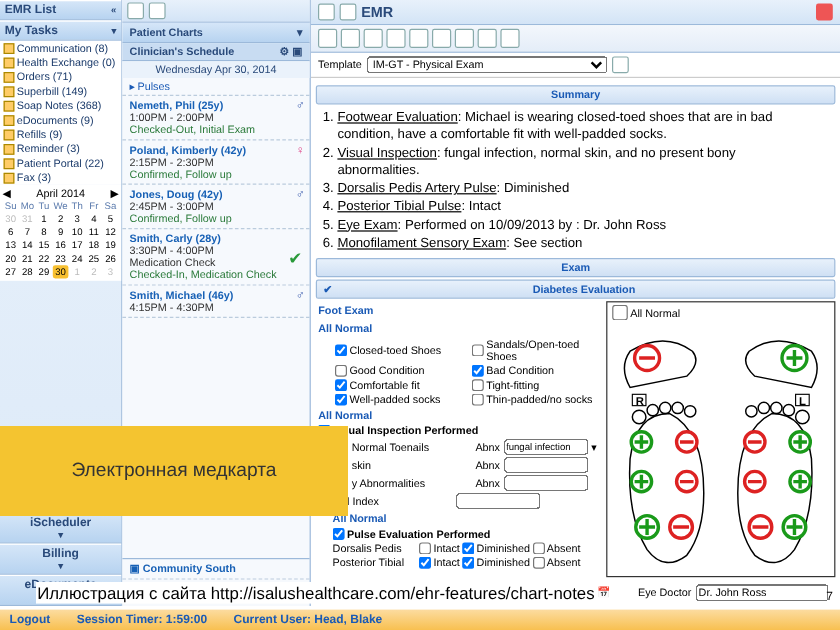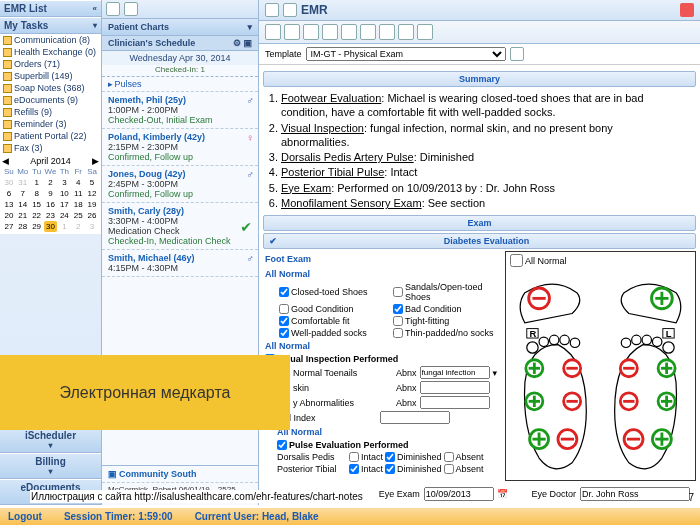--- a/index.html
+++ b/index.html
@@ -64,21 +64,21 @@
 .eye-row input { font-size:9px;}
 .right-diag .allnorm-top { position:absolute; top:2px; left:4px; display:flex; align-items:center; gap:2px;}
 .feet-svg { width:100%; height:calc(100% - 18px); margin-top:16px;}
 .circ { fill:#fff; stroke-width:3;}
 .cg { stroke:#1a9a1a;} .cr { stroke:#d22;}
 .plus .v,.plus .h{stroke:#1a9a1a;stroke-width:3;}
 .minus .h{stroke:#d22;stroke-width:3;}
 .footpath { fill:#fff; stroke:#000; stroke-width:1.3;}
 .rl-box { font:bold 10px Arial; }
 .caption-box { position:absolute; left:0; top:355px; width:290px; height:75px; background:#f4c430; display:flex; align-items:center; justify-content:center; font-size:16px; color:#333;}
-.illus { position:absolute; left:30px; bottom:22px; font-size:10px; background:#fff; padding:1px;}
+.illus { position:absolute; left:30px; bottom:22px; font-size:14px; background:#fff; padding:1px;}
 .illus a { color:#000;}
 .pg-num { position:absolute; right:6px; bottom:22px; font-size:10px;}
 .statusbar { position:absolute; bottom:0; left:0; right:0; height:17px; background:linear-gradient(#fcdca0,#f8c050); display:flex; align-items:center; gap:22px; padding:0 8px; font-size:10px; font-weight:bold; color:#1a5ab5;}
 .statusbar span{cursor:default;}
 </style>
 </head>
 <body>
 
 <div class="app">
 
@@ -216,21 +216,20 @@
       </div>
     <div class="charts-hdr">
         <span>Patient Charts</span>
         <span class="arr">▾</span>
       </div>
     <div class="clin-sched-hdr">
         <span>Clinician's Schedule</span>
         <span>⚙ ▣</span>
       </div>
     <div class="sched-date">Wednesday Apr 30, 2014</div>
-    <div class="sched-sub">Checked-In: 1</div>
     <div class="pulses-link">▸ <span>Pulses</span></div>
     <div id="appts">
         <div class="appt">
           <div class="name">Nemeth, Phil (25y)</div>
           <div class="time">1:00PM - 2:00PM</div>
           <div class="stat">Checked-Out, Initial Exam</div>
           <div class="gender" style="color:#35a">♂</div>
         </div>
         <div class="appt">
           <div class="name">Poland, Kimberly (42y)</div>

